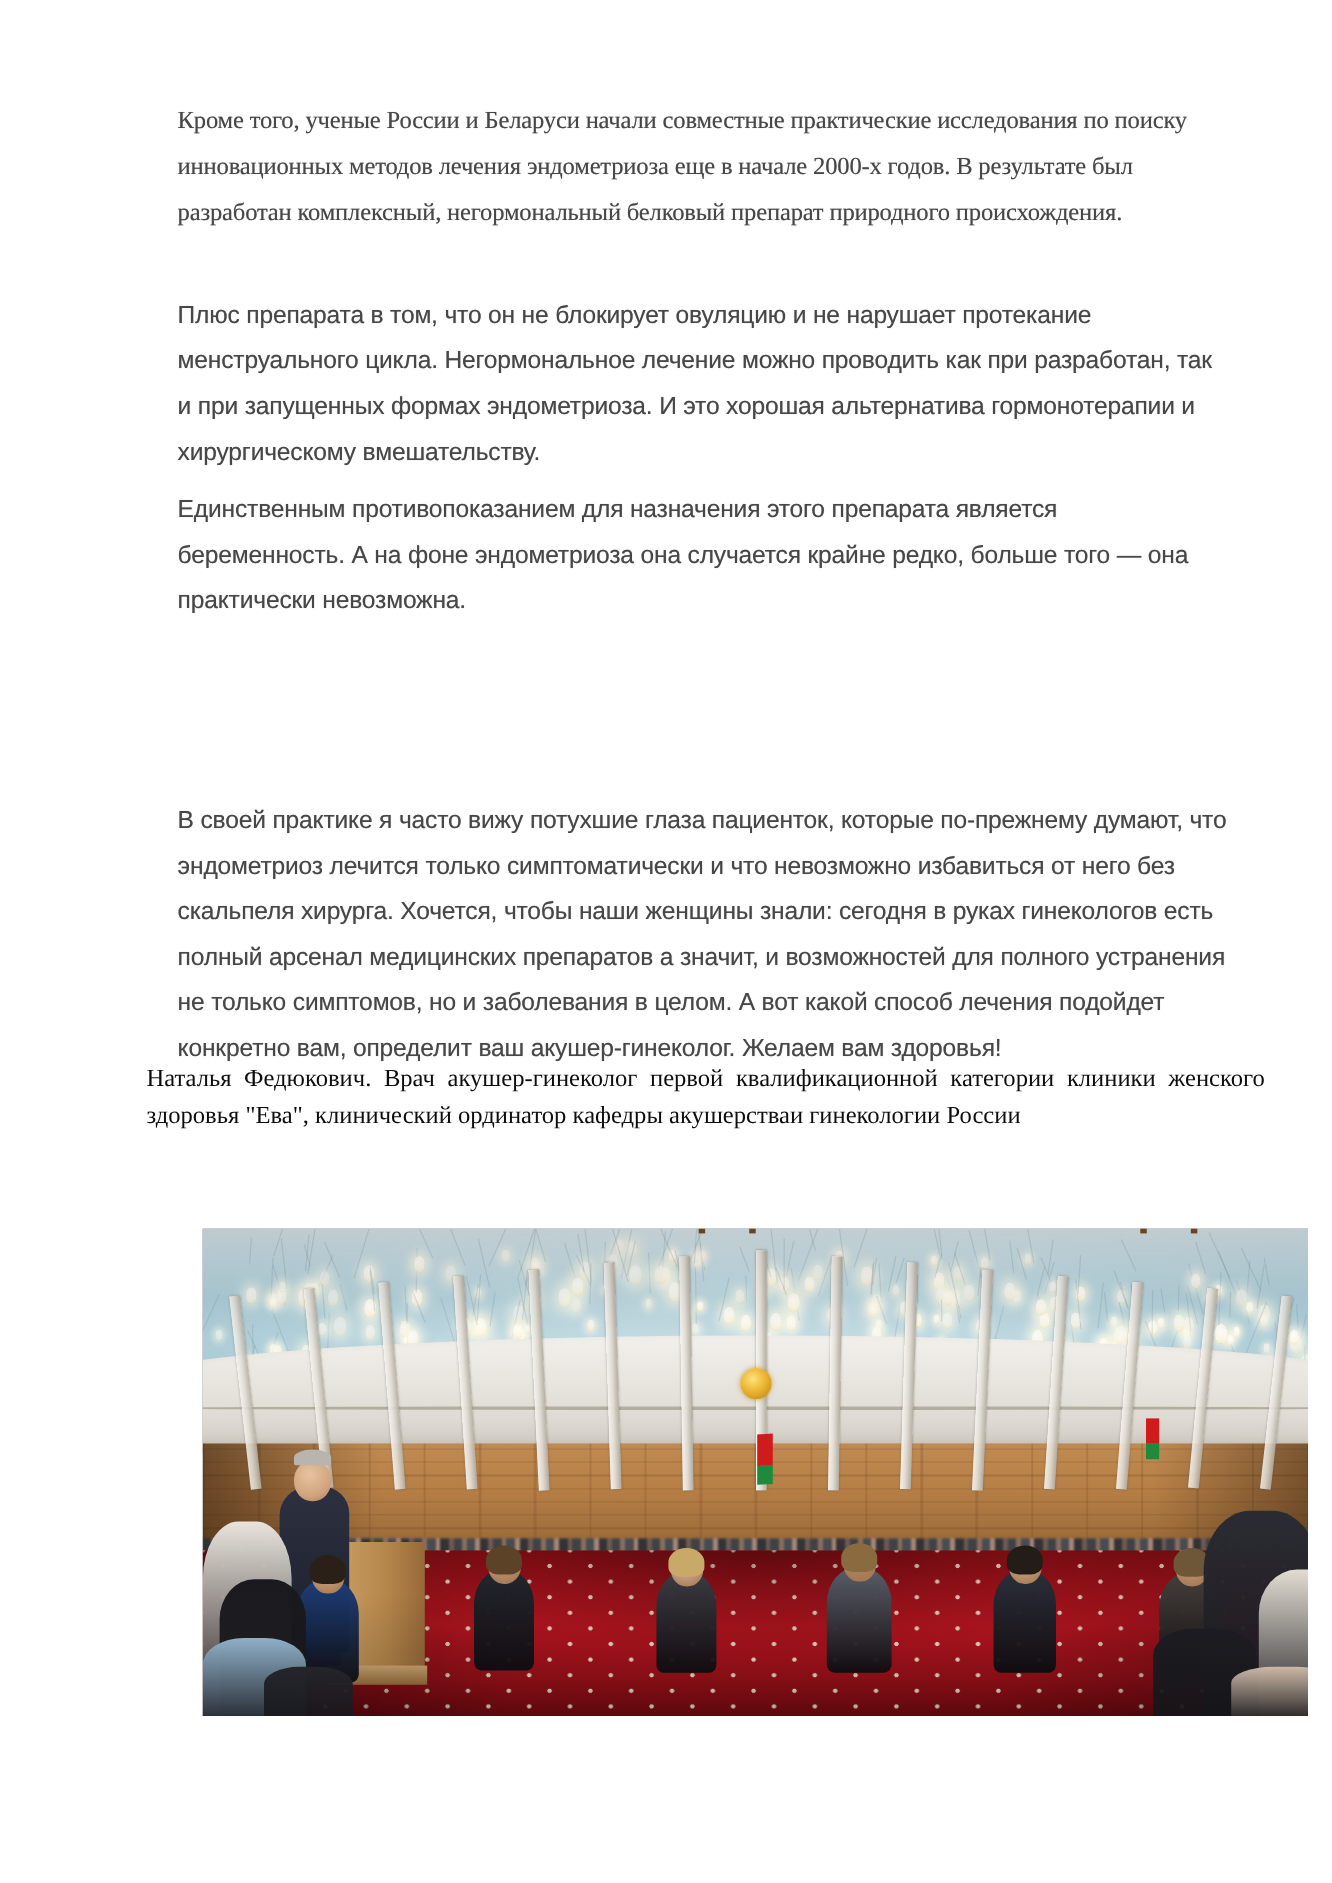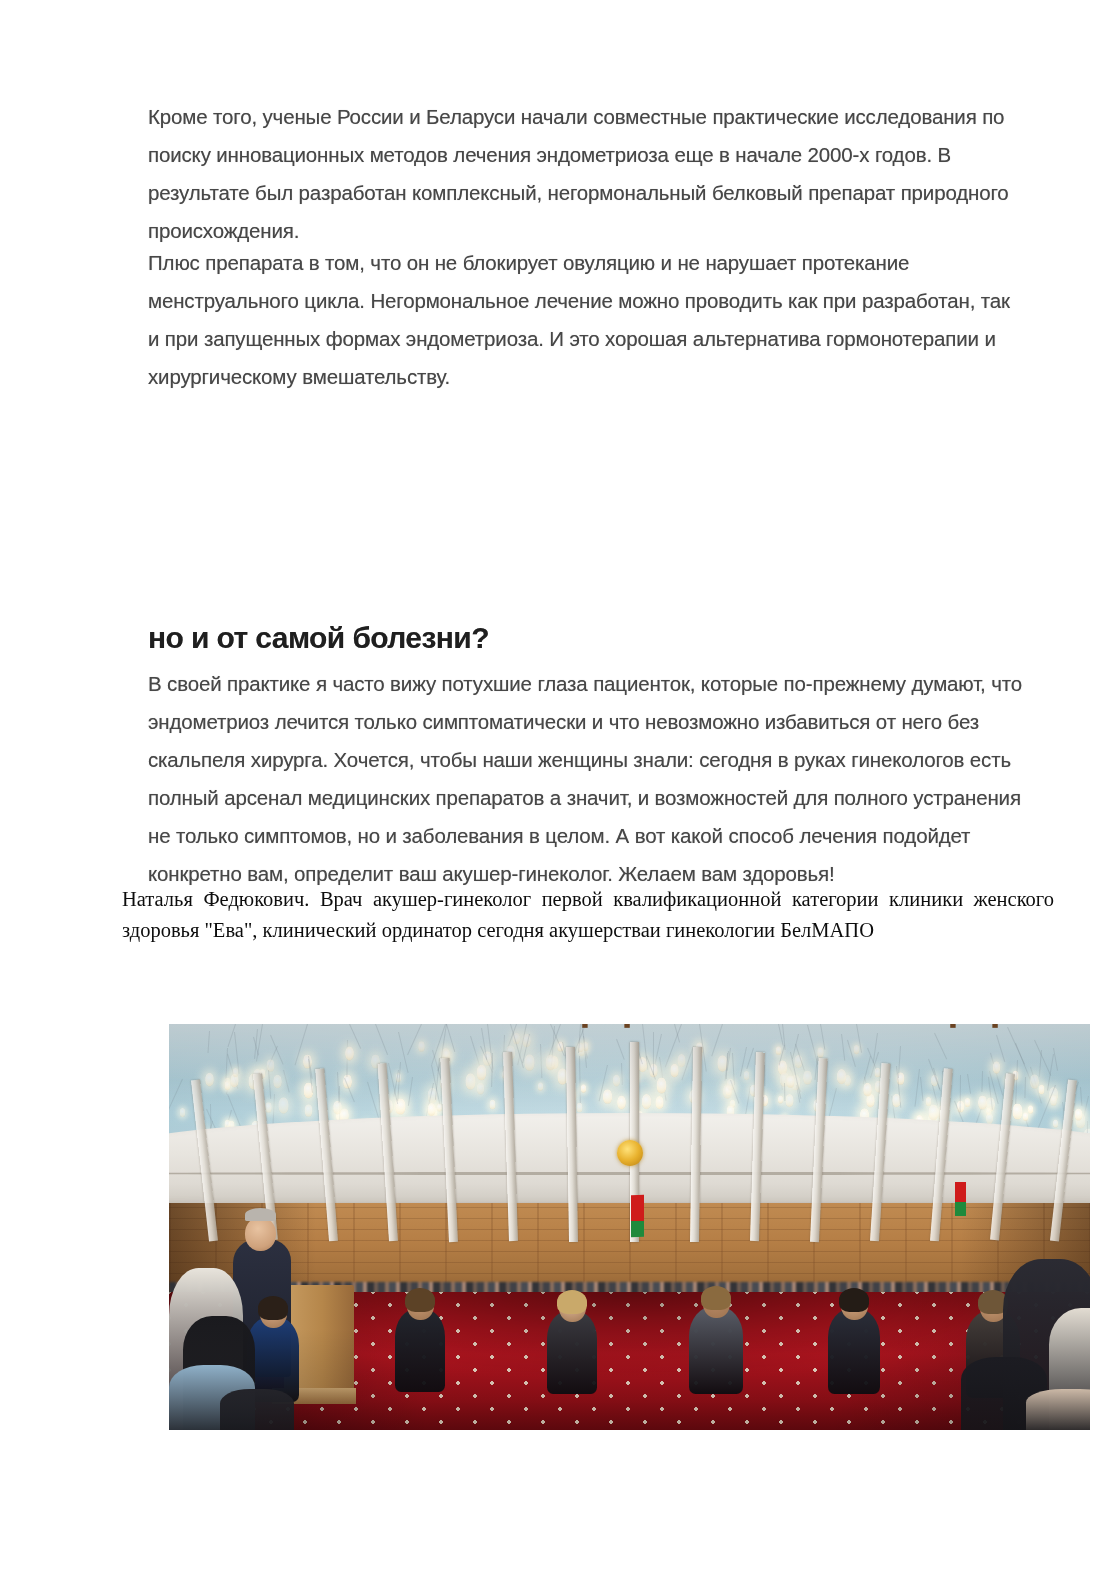--- a/index.html
+++ b/index.html
@@ -33,21 +33,21 @@
     color: #4a4a4a;
     letter-spacing: -0.15px;
     text-shadow: 0 0 0.7px rgba(80,80,80,0.55);
     filter: contrast(1.06);
   }
   .scan-block p {
     margin: 0 0 23px 0;
   }
   .scan-block p:last-child { margin-bottom: 0; }
 
-  #para-1 { top: 98px; }
+  #para-1 { top: 82px; font-family: Liberation Serif, serif; }
   #para-2 { top: 244px; }
   #para-3 { top: 406px; }
   #para-4 { top: 665px; width: 880px; }
 
   
   .scan-heading {
     position: absolute;
     left: 148px;
     top: 551px;
     width: 880px;
@@ -332,32 +332,34 @@
 <div class="page">
 
   <div class="scan-block" id="para-1">
     <p>Кроме того, ученые России и Беларуси начали совместные практические исследования по поиску инновационных методов лечения эндометриоза еще в начале 2000-х годов. В результате был разработан комплексный, негормональный белковый препарат природного происхождения.</p>
   </div>
 
   <div class="scan-block" id="para-2">
     <p>Плюс препарата в том, что он не блокирует овуляцию и не нарушает протекание менструального цикла. Негормональное лечение можно проводить как при разработан, так и при запущенных формах эндометриоза. И это хорошая альтернатива гормонотерапии и хирургическому вмешательству.</p>
   </div>
 
+  <div class="scan-block" id="para-3">
+    <p>Единственным противопоказанием для назначения этого препарата является беременность. А на фоне эндометриоза она случается крайне редко, больше того — она практически невозможна.</p>
+  </div>
 
   <h2 class="scan-heading">
     <br>
-    <span class="hl">но и от самой болезни?</span>
   </h2>
 
   <div class="scan-block" id="para-4">
     <p>В своей практике я часто вижу потухшие глаза пациенток, которые по-прежнему думают, что эндометриоз лечится только симптоматически и что невозможно избавиться от него без скальпеля хирурга. Хочется, чтобы наши женщины знали: сегодня в руках гинекологов есть полный арсенал медицинских препаратов  а значит, и возможностей для полного устранения не только симптомов, но и заболевания в целом. А вот какой способ лечения подойдет конкретно вам, определит ваш акушер-гинеколог. Желаем вам здоровья!</p>
   </div>
 
   <div class="attribution">
-    <span>Наталья Федюкович. Врач акушер-гинеколог первой квалификационной категории клиники женского здоровья "Ева", клинический ординатор сегодня акушерстваи гинекологии БелМАПО</span>
+    <span>Наталья Федюкович. Врач акушер-гинеколог первой квалификационной категории клиники женского здоровья "Ева", клинический ординатор кафедры акушерстваи гинекологии России</span>
   </div>
 
   <figure class="photo">
 
     <div class="ph-sky"></div>
     <div class="ph-sky-fade"></div>
 
     <div id="lights">
         <div class="bulb" style="left: 549.889px; top: 33.5454px; opacity: 0.83; transform: scale(1.49);"></div>
         <div class="wire" style="left: 552.889px; top: 0px; height: 33.8761px; transform: rotate(18.5deg); opacity: 0.4;"></div>

